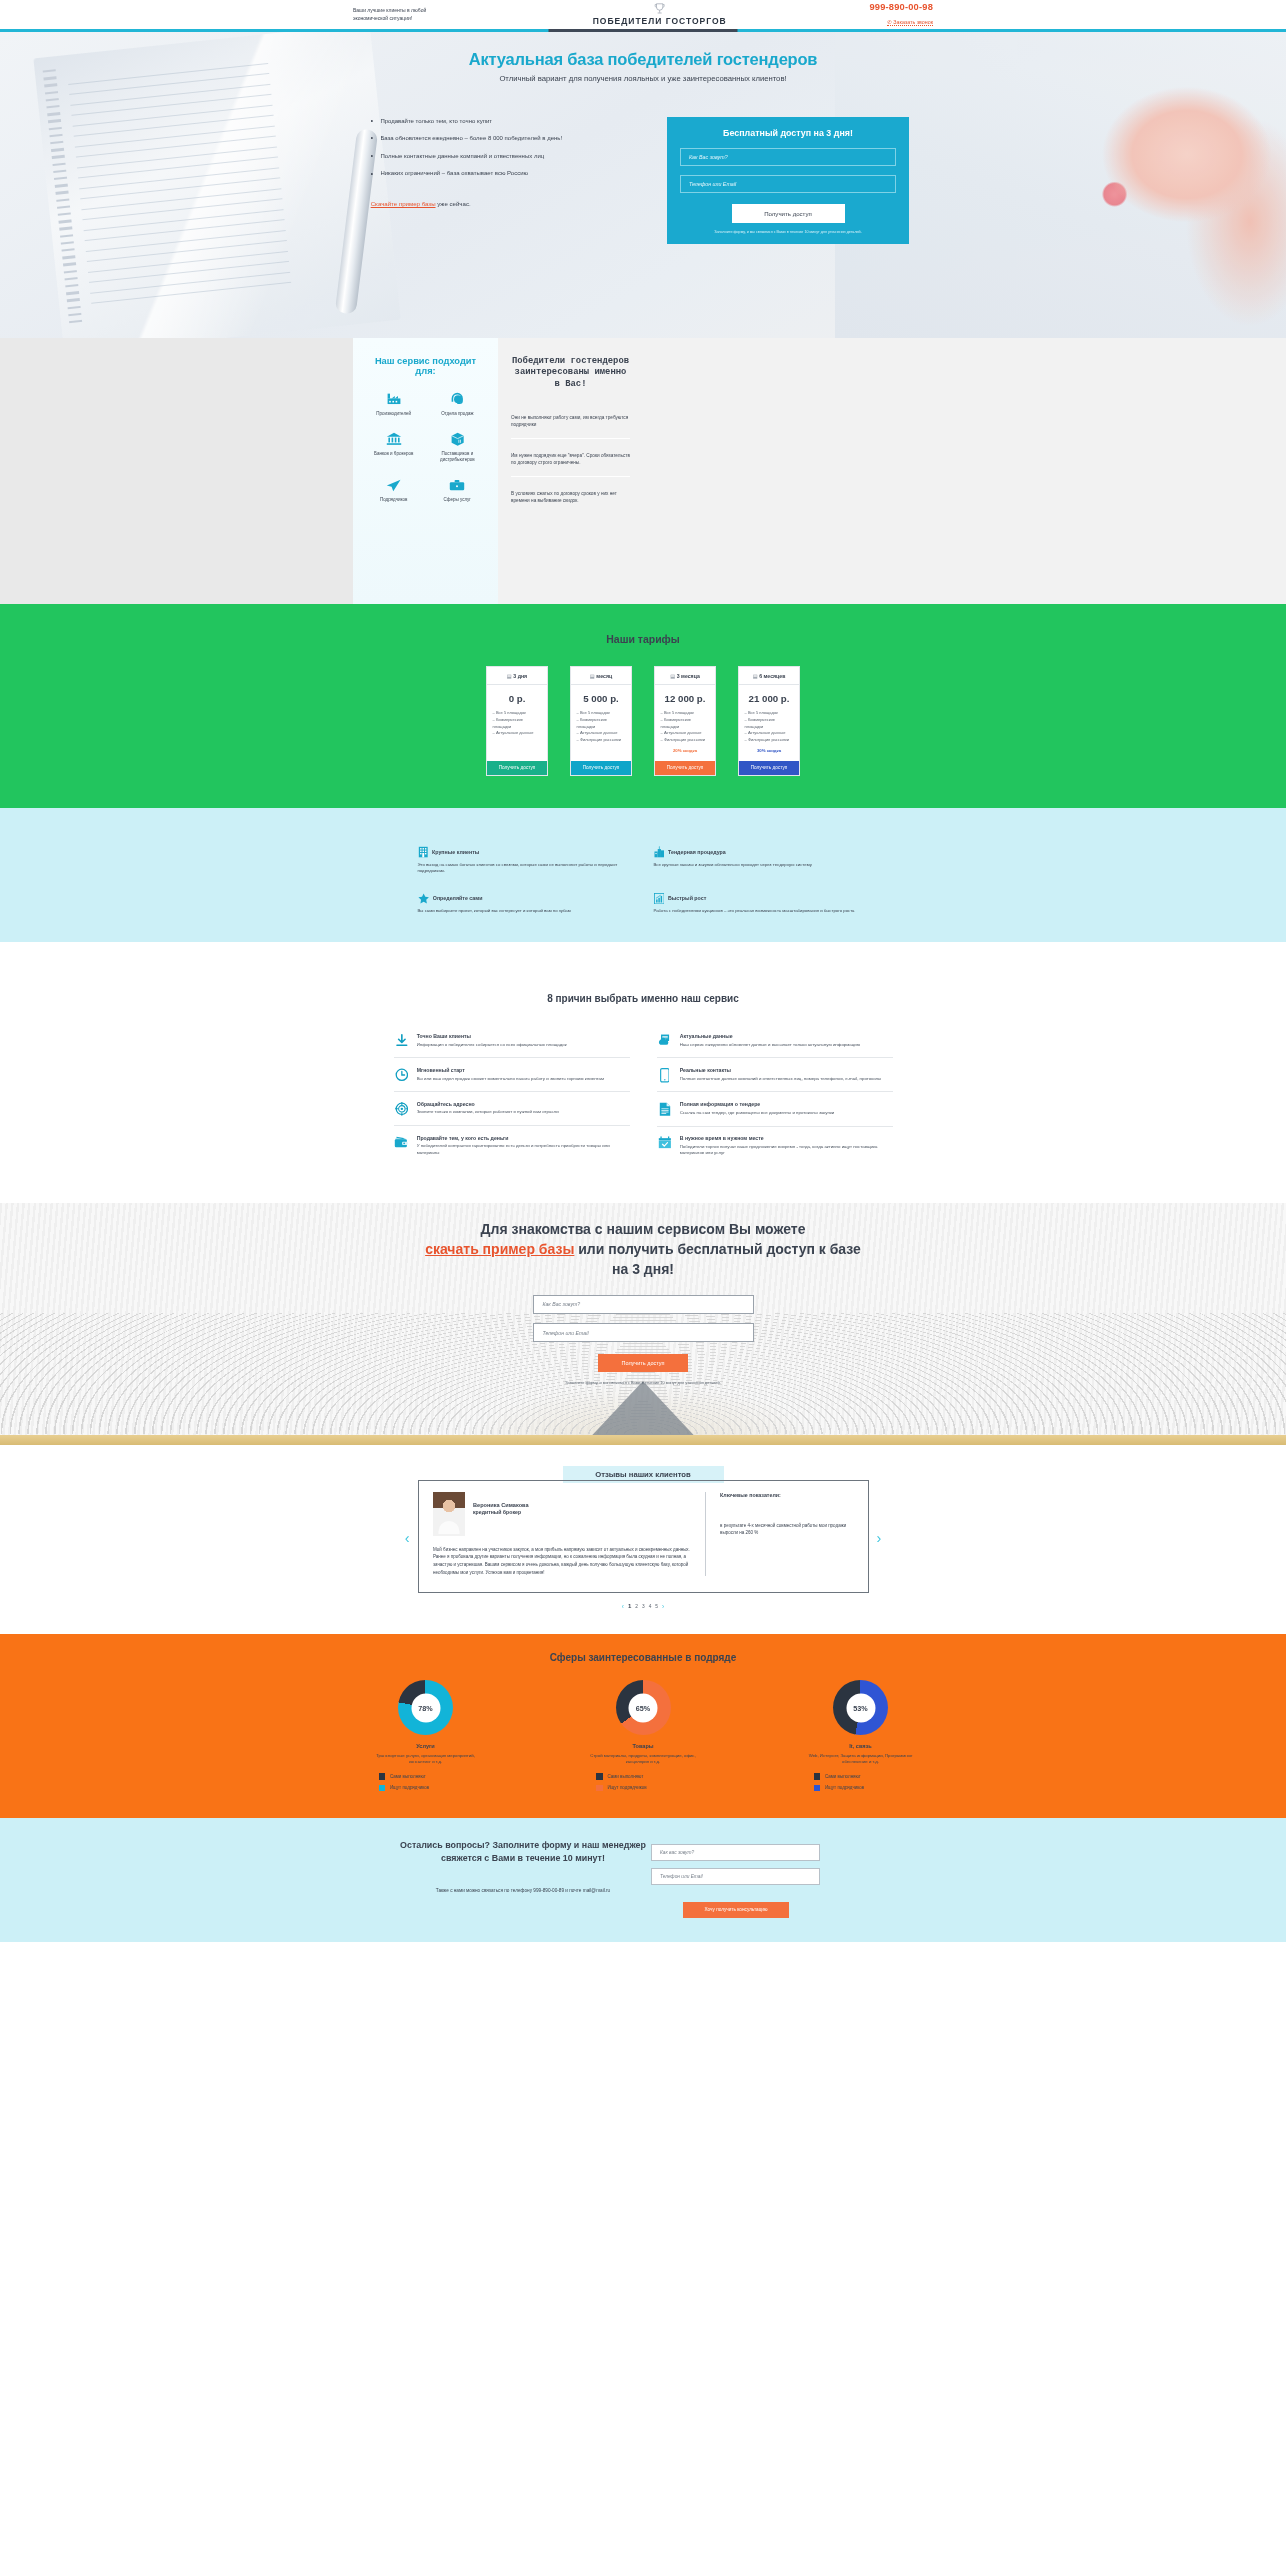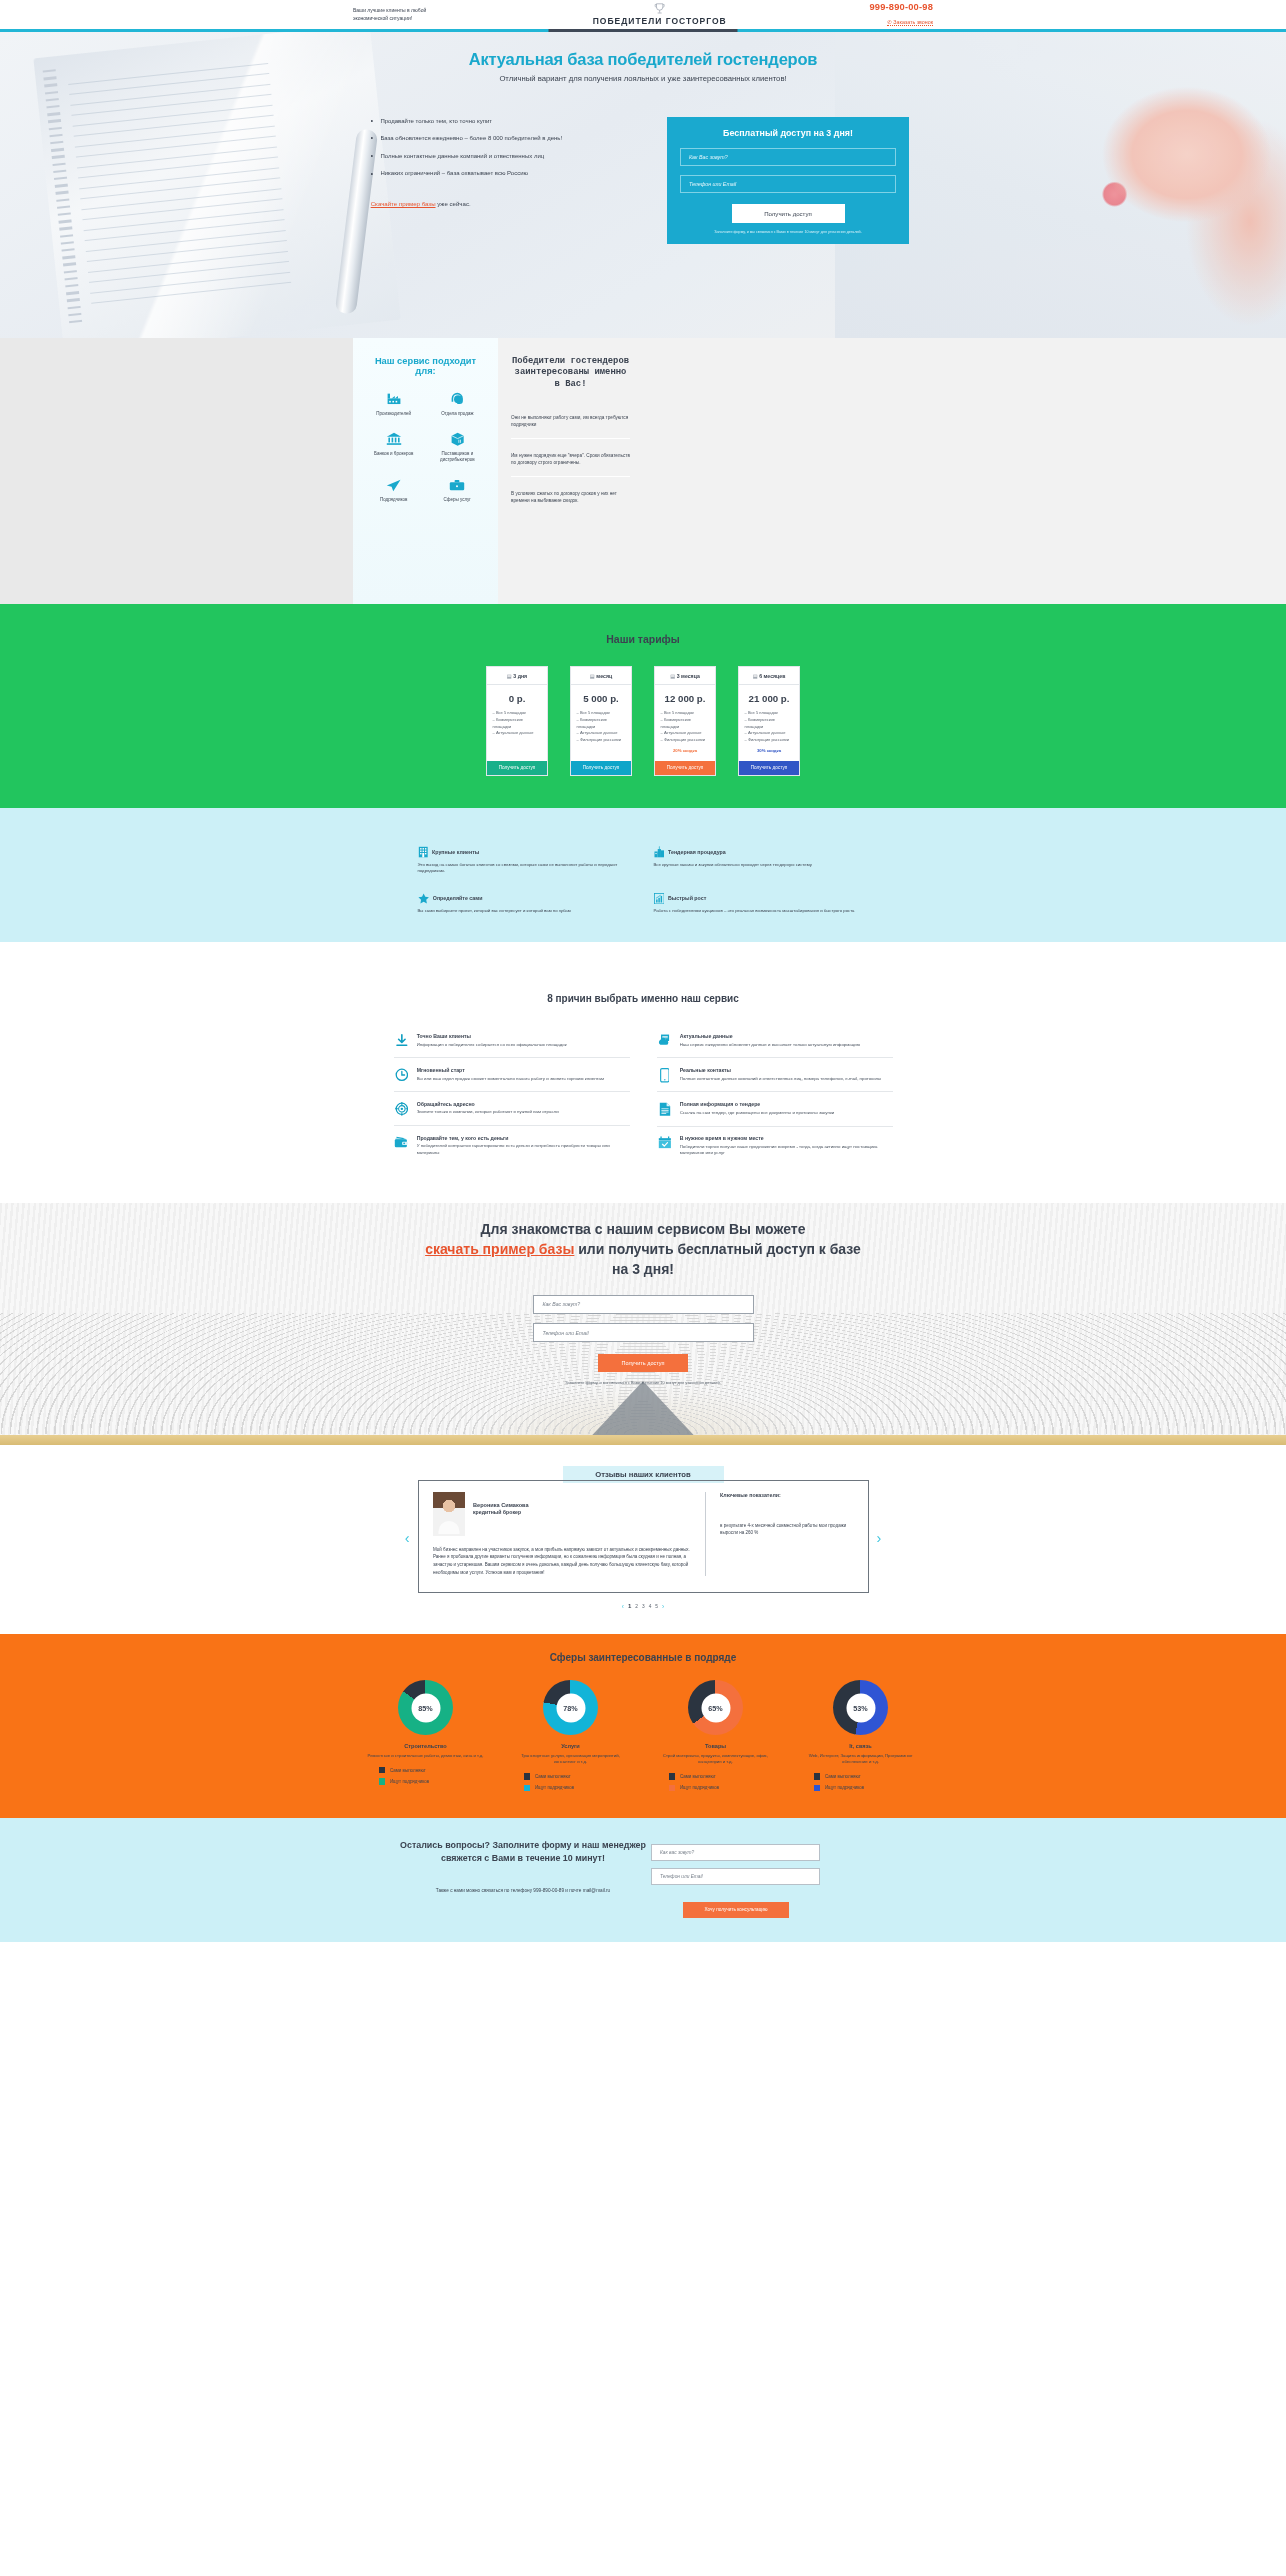--- a/index.html
+++ b/index.html
@@ -707,37 +707,20 @@
       <span class="pg">4</span>
       <span class="pg">5</span>
       <span class="pg-arrow">›</span>
     </div>
   </div>
 
   <div class="spheres">
     <h2>Сферы заинтересованные в подряде</h2>
     <div class="donut-row">
 
-      <div class="donut-col">
-        <div class="donut" id="donut0" style="background: conic-gradient(rgb(22, 177, 133) 0%, rgb(22, 177, 133) 85%, rgb(43, 52, 64) 85%, rgb(43, 52, 64) 100%);">
-          <div class="hole">85%</div>
-        </div>
-        <div class="donut-name">Строительство</div>
-        <div class="donut-desc">Ремонтные и строительные работы, демонтаж, окна и т.д.</div>
-        <div class="legend">
-          <div class="li">
-              <span class="sw" style="background:#2b3440"></span>
-              <span>Сами выполняют</span>
-            </div>
-          <div class="li">
-              <span class="sw" style="background:#16b185"></span>
-              <span>Ищут подрядчиков</span>
-            </div>
-        </div>
-      </div>
 
       <div class="donut-col">
         <div class="donut" id="donut1" style="background: conic-gradient(rgb(18, 180, 216) 0%, rgb(18, 180, 216) 78%, rgb(43, 52, 64) 78%, rgb(43, 52, 64) 100%);">
           <div class="hole">78%</div>
         </div>
         <div class="donut-name">Услуги</div>
         <div class="donut-desc">Транспортные услуги, организация мероприятий, консалтинг и т.д.</div>
         <div class="legend">
           <div class="li">
               <span class="sw" style="background:#2b3440"></span>

